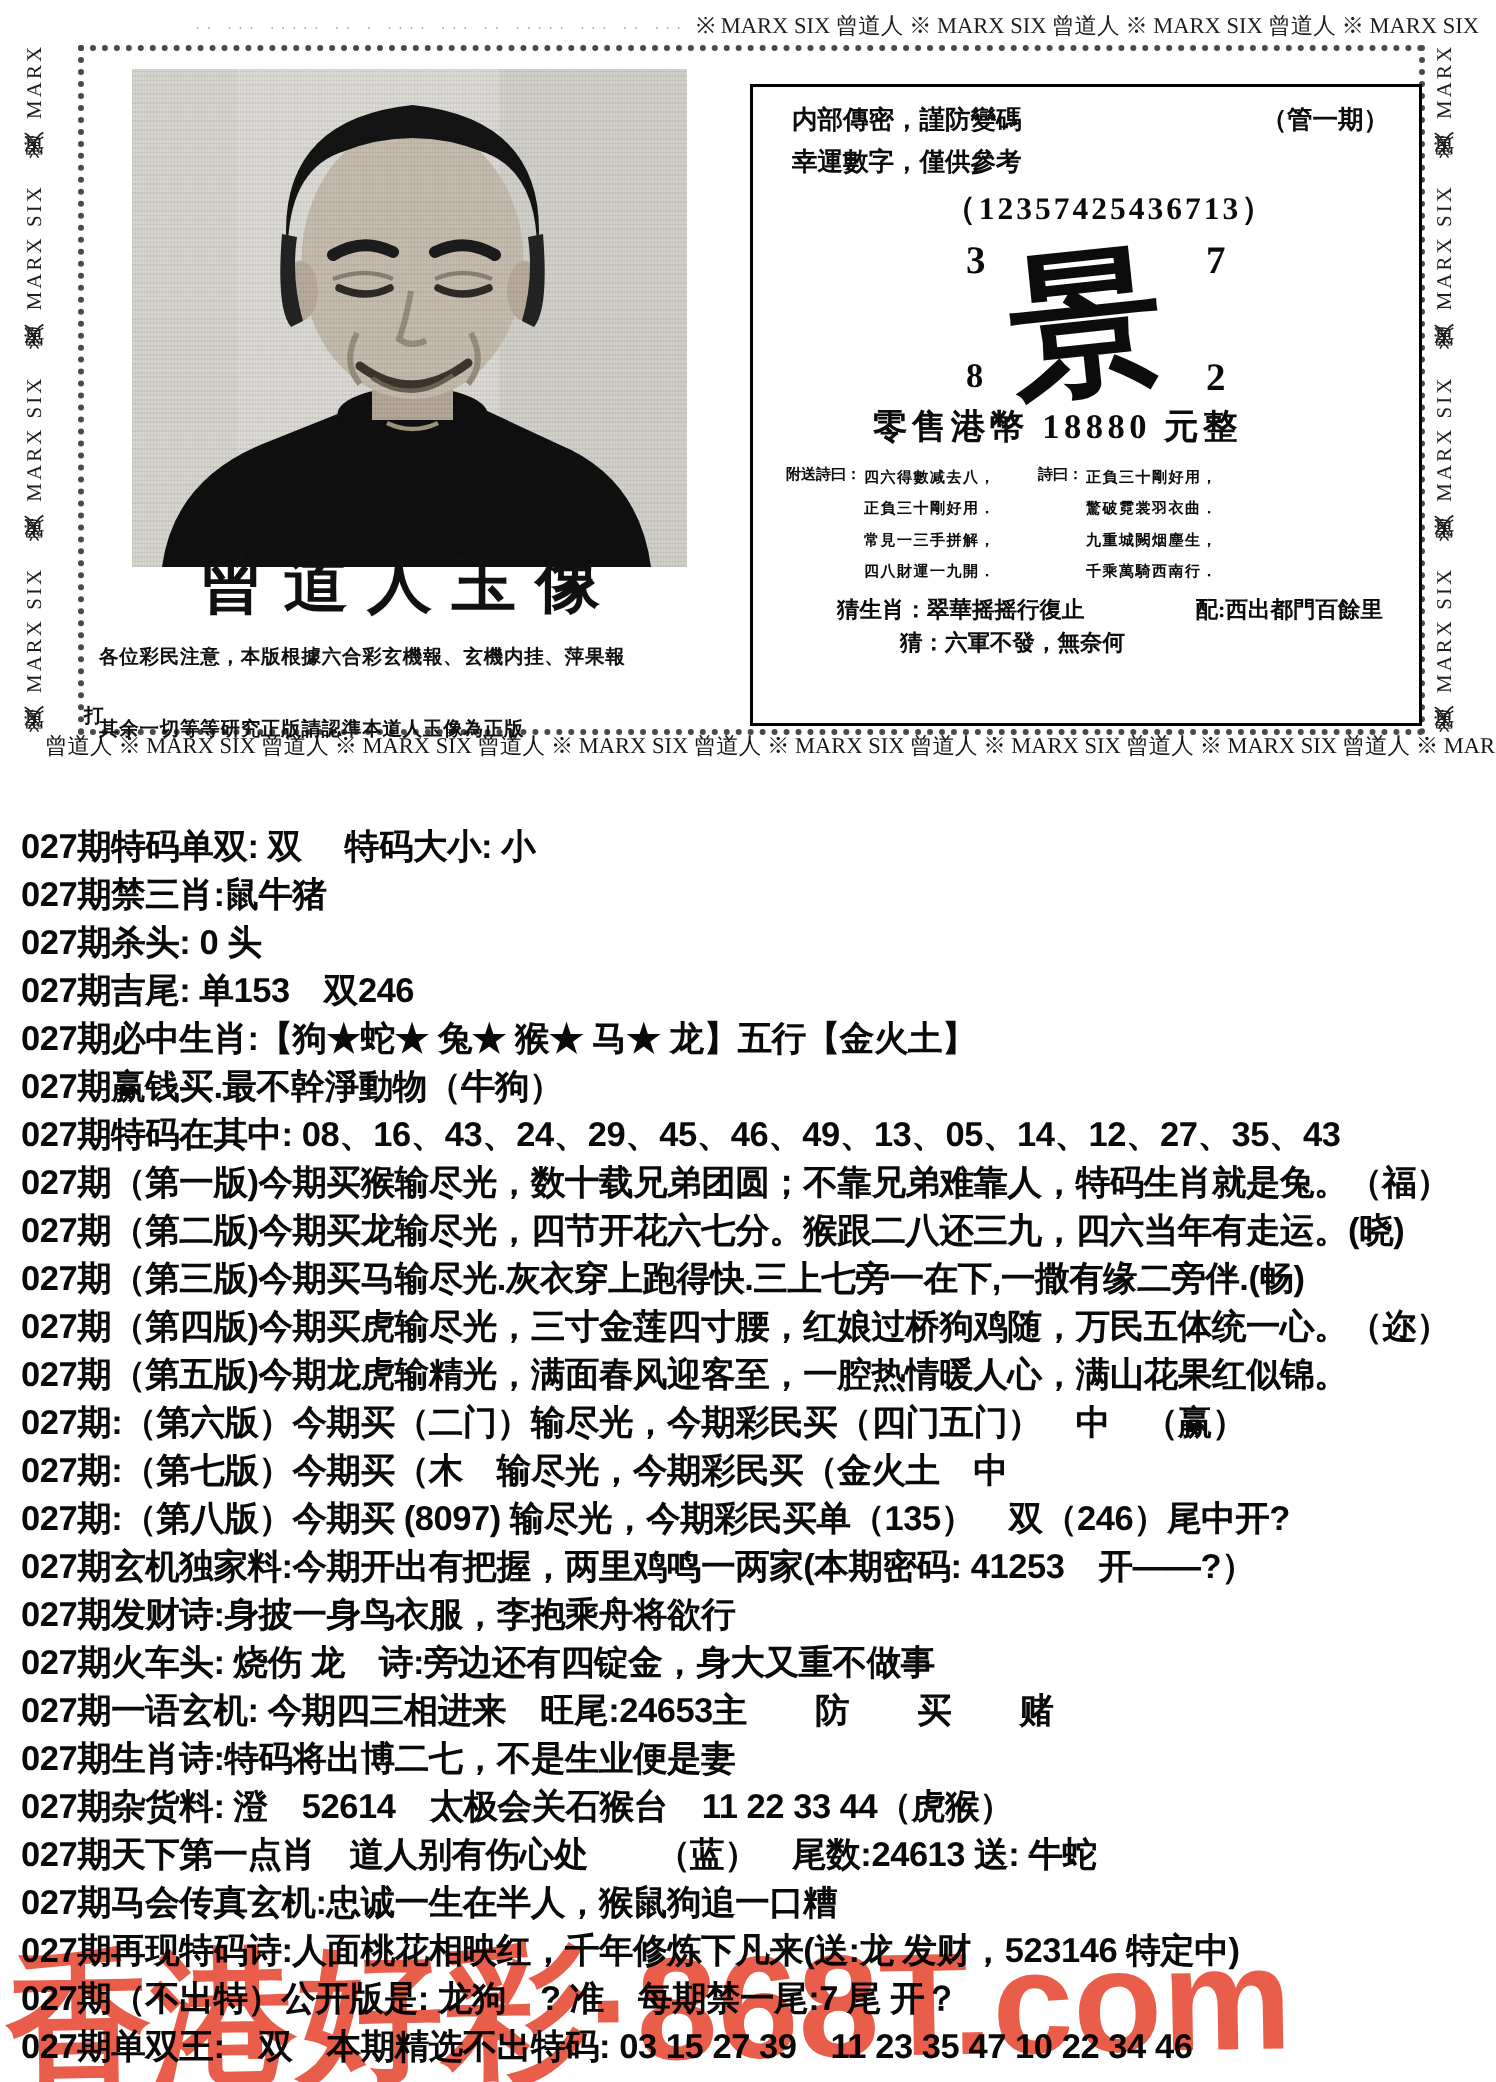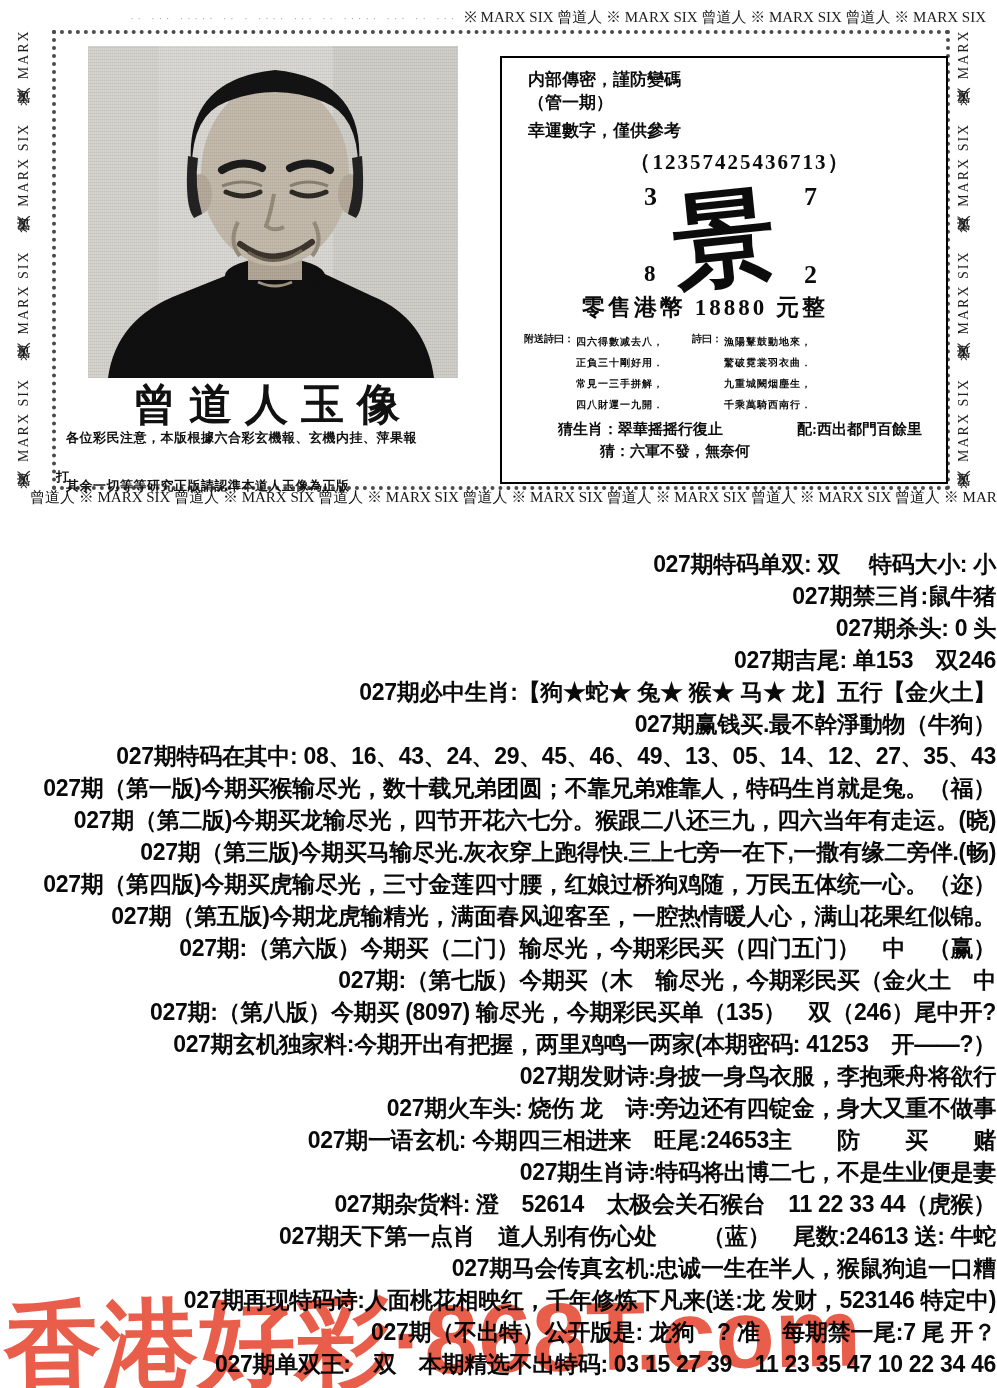--- a/index.html
+++ b/index.html
@@ -18,52 +18,52 @@
   .deco-frame{position:absolute;left:52px;top:30px;width:890px;height:452px;
               border:4px dotted #4a4a4a;}
   .bottom-banner{position:absolute;top:488px;left:30px;width:950px;white-space:nowrap;
                  font-family:"Liberation Serif",serif;font-size:15px;color:#151515;}
 
   
   .photo{position:absolute;left:88px;top:46px;width:370px;height:332px;background:#dcdad5;overflow:hidden;}
   .grain{position:absolute;inset:0;pointer-events:none;
          background:repeating-linear-gradient(0deg,rgba(0,0,0,.05) 0 1px,transparent 1px 3px),
                     repeating-linear-gradient(90deg,rgba(0,0,0,.04) 0 1px,transparent 1px 2px);}
-  .caption{position:absolute;left:88px;top:376px;width:370px;text-align:center;white-space:nowrap;
+  .caption{position:absolute;left:88px;top:360px;width:370px;text-align:center;white-space:nowrap;
            font-family:"Liberation Serif",serif;font-weight:bold;font-size:43px;letter-spacing:13px;}
   .pnote{position:absolute;left:66px;font-weight:bold;font-size:13px;white-space:nowrap;letter-spacing:.5px;}
   .pnote.n1{top:429px;}
   .pnote.n2{top:477px;}
   .pnote.n3{top:468px;left:56px;font-size:13px;}
 
   
   .mbox{position:absolute;left:500px;top:56px;width:444px;height:424px;border:2px solid #000;
         font-family:"Liberation Serif",serif;color:#0c0c0c;background:#fff;}
   .mtitle{margin-top:22px;text-align:center;font-size:31px;font-weight:bold;letter-spacing:8px;white-space:nowrap;}
-  .mrow{display:flex;justify-content:space-between;padding:10px 20px 0 26px;font-size:17px;font-weight:bold;white-space:nowrap;flex-direction:column;}
+  .mrow{display:flex;justify-content:space-between;padding:10px 20px 0 26px;font-size:17px;font-weight:bold;white-space:nowrap;}
   .mrow2{padding:5px 0 0 26px;font-size:17px;font-weight:bold;white-space:nowrap;}
   .mlucky{margin-top:6px;text-align:center;font-size:21px;font-weight:bold;letter-spacing:2px;margin-left:32px;}
   .mchar-wrap{position:relative;height:112px;margin-top:2px;}
   .corner{position:absolute;font-size:26px;font-weight:bold;}
   .corner.tl{left:142px;top:4px;} .corner.tr{left:302px;top:4px;}
   .corner.bl{left:142px;bottom:0;} .corner.br{left:302px;bottom:0;}
   .bigchar{position:absolute;left:0;right:0;top:-6px;text-align:center;font-size:102px;font-weight:bold;
            transform:rotate(-6deg);font-family:"DejaVu Serif",serif;}
   .mprice{text-align:center;padding-right:38px;font-size:23px;font-weight:bold;margin-top:2px;letter-spacing:3px;white-space:nowrap;}
   .mpoems{display:flex;margin-top:8px;padding-left:22px;}
   .poem{display:flex;font-size:10px;font-weight:bold;}
   .poem+.poem{margin-left:28px;}
   .plabel{white-space:nowrap;margin-top:1px;}
   .plines{margin-left:2px;}
   .plines div{line-height:21px;white-space:nowrap;letter-spacing:1px;}
   .mguess-row{display:flex;justify-content:space-between;padding:5px 24px 0 56px;font-size:15px;font-weight:bold;white-space:nowrap;}
   .mguess2{padding:3px 0 0 98px;font-size:15px;font-weight:bold;white-space:nowrap;}
 
   
-  .body-lines{position:absolute;left:14px;top:548px;width:982px;text-align:right;}
+  .body-lines{position:absolute;left:14px;top:548px;width:982px;}
   .bl{height:32px;line-height:32px;font-size:23px;font-weight:700;white-space:nowrap;letter-spacing:-.3px;color:#0a0a0a;}
 
   
   .watermark{position:absolute;left:4px;top:1276px;font-size:97px;font-weight:800;white-space:nowrap;
              color:#e8503a;mix-blend-mode:multiply;opacity:.92;transform:rotate(-1deg);
              font-family:"Liberation Sans",sans-serif;letter-spacing:0;}
 </style>
 </head>
 <body>
 
@@ -133,21 +133,21 @@
         <div class="plines">
           <div>四六得數减去八，</div>
           <div>正負三十剛好用．</div>
           <div>常見一三手拼解，</div>
           <div>四八財運一九開．</div>
         </div>
       </div>
       <div class="poem">
         <span class="plabel">詩曰：</span>
         <div class="plines">
-          <div>漁陽鼙鼓動地來，</div>
+          <div>正負三十剛好用，</div>
           <div>驚破霓裳羽衣曲．</div>
           <div>九重城闕烟塵生，</div>
           <div>千乘萬騎西南行．</div>
         </div>
       </div>
     </div>
     <div class="mguess-row">
       <span>猜生肖：翠華摇摇行復止</span>
       <span>配:西出都門百餘里</span>
     </div>

